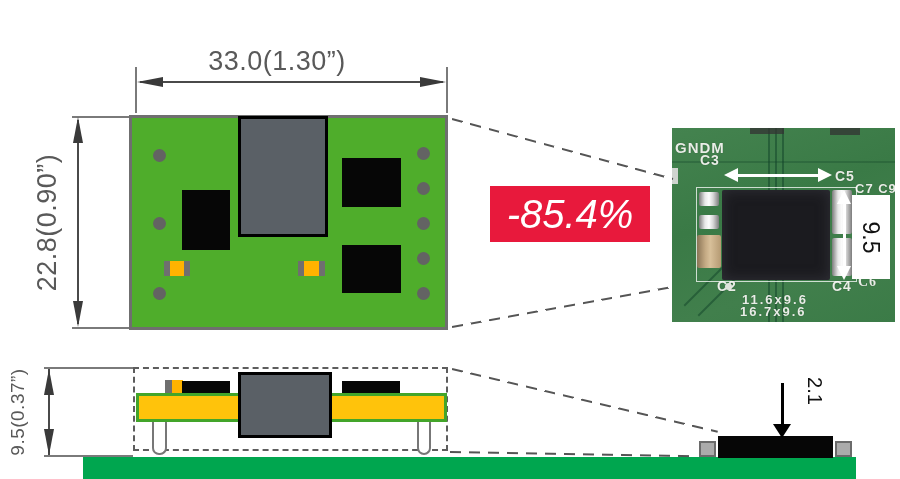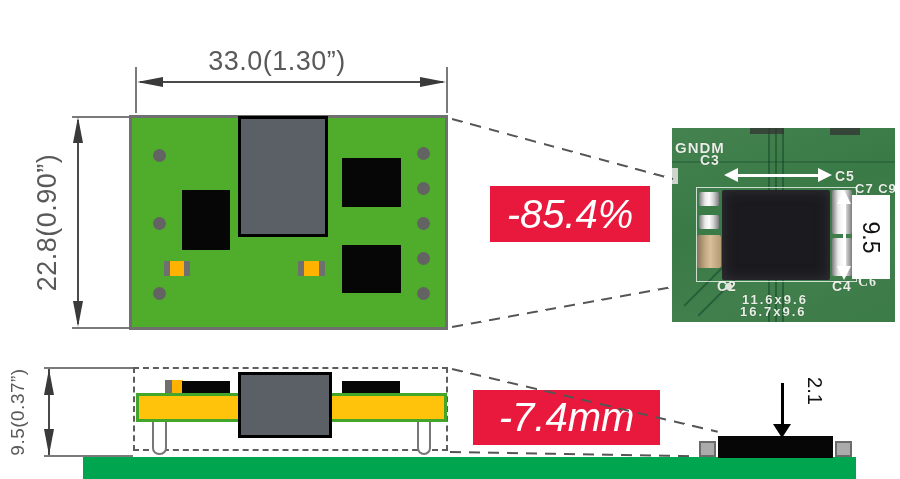--- a/index.html
+++ b/index.html
@@ -181,21 +181,20 @@
   <div id="pcb-side"></div>
   <div style="position:absolute; left:165px; top:380px; width:7px; height:13px; background:#6f6f6f; z-index:2;"></div>
   <div style="position:absolute; left:172px; top:380px; width:11px; height:13px; background:#FFB300; z-index:2;"></div>
   <div class="blk" style="left:182px; top:381px; width:48px; height:12px; z-index:2;"></div>
   <div class="blk" style="left:342px; top:381px; width:58px; height:12px; z-index:2;"></div>
   <div id="xfmr-side"></div>
 
   <div class="dashline" style="left:452px; top:368px; width:273px; transform:rotate(13.3deg);"></div>
   <div class="dashline" style="left:450px; top:451px; width:246px; transform:rotate(1deg);"></div>
 
-  <div class="badge" style="left:473px; top:390px; width:187px; height:55px;">-7.4mm</div>
 
   <div id="mobo-bar"></div>
   <div class="graysq" style="left:699px; top:441px;"></div>
   <div class="graysq" style="left:835px; top:441px;"></div>
   <div class="blk" style="left:718px; top:436px; width:115px; height:22px;"></div>
 
   <div style="position:absolute; left:781px; top:383px; width:3px; height:42px; background:#000;"></div>
   <div class="tri" style="left:773px; top:424px; border-left:9px solid transparent; border-right:9px solid transparent; border-top:14px solid #000;"></div>
   <div class="rot-cw" style="position:absolute; left:790px; top:380px; width:50px; height:22px; font-size:20px; color:#111; text-align:center; white-space:nowrap;">2.1</div>
 

